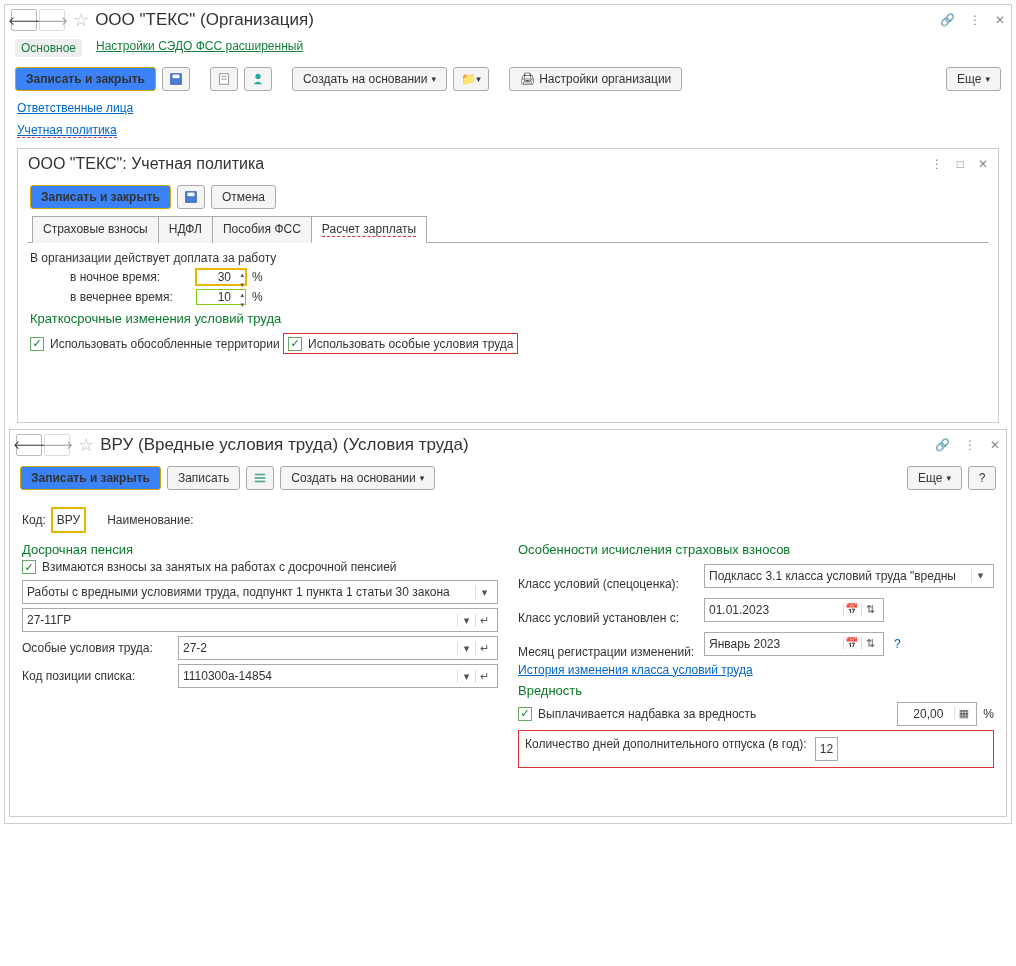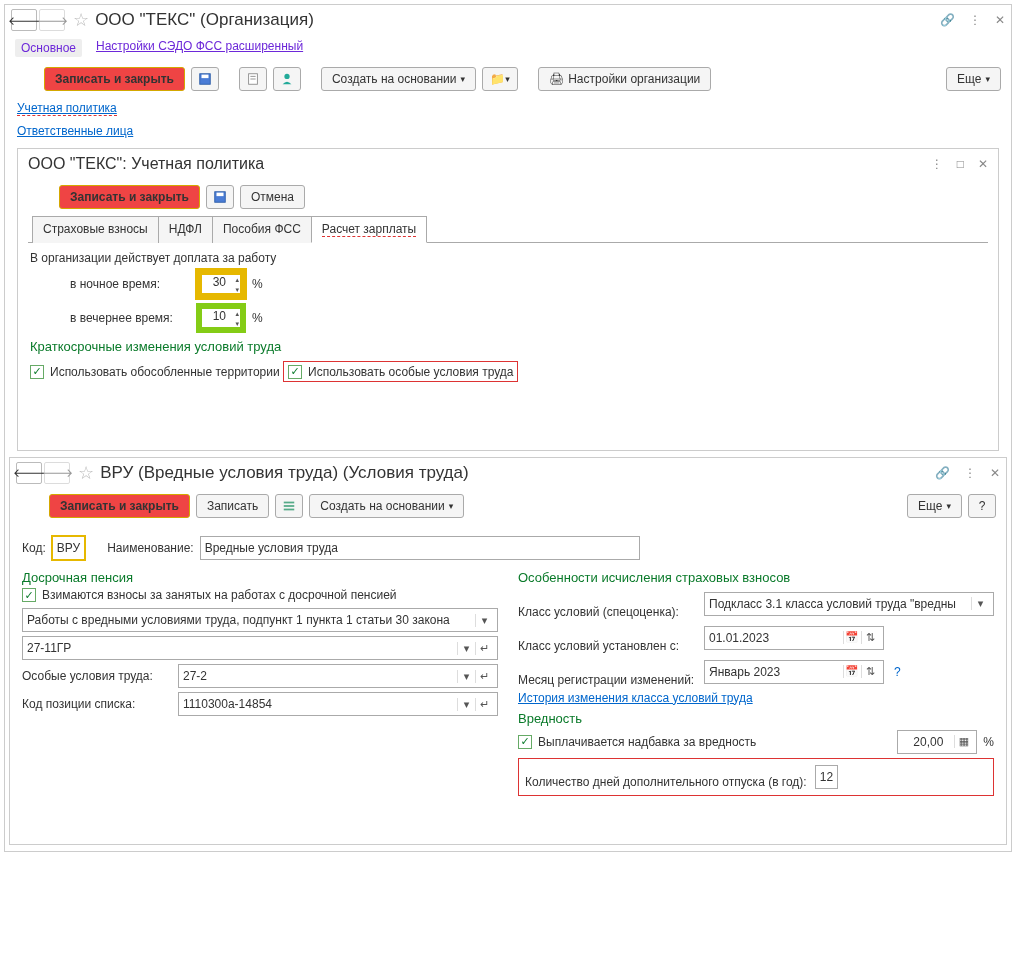--- a/index.html
+++ b/index.html
@@ -6,36 +6,36 @@
   body { margin: 0; background: #fff; font-size: 12px; color: #333; }
   .window { border: 1px solid #ccc; margin: 4px; background: #fff; }
   .titlebar { display: flex; align-items: center; padding: 2px 6px; height: 30px; }
   .navbtn { width: 26px; height: 22px; border: 1px solid #bbb; background: #fff; display: inline-flex; align-items: center; justify-content: center; margin-right: 2px; border-radius: 2px; cursor: pointer; }
   .navbtn.disabled { opacity: .5; }
   .star { color: #bbb; font-size: 18px; margin: 0 6px; }
   .wintitle { font-size: 17px; }
   .winicons { margin-left: auto; display: flex; gap: 14px; color: #888; align-items: center; }
   .winicons span { cursor: pointer; }
   .subnav { padding: 4px 10px; display: flex; gap: 14px; }
-  .subnav span { color: #6d28d9; }
+  .subnav span { color: #15803d; }
   .subnav .selected { background: #eee; padding: 2px 6px; border-radius: 2px; }
   .link { color: #0066cc; text-decoration: underline; cursor: pointer; }
   .toolbar { display: flex; align-items: center; padding: 6px 10px; gap: 6px; }
   .btn { border: 1px solid #aaa; background: #f5f5f5; padding: 4px 10px; border-radius: 3px; cursor: pointer; display: inline-flex; align-items: center; gap: 4px; white-space: nowrap; }
-  .btn.yellow { background: #ef4444; border-color: #d4a800; font-weight: bold; margin-left: 29px; }
+  .btn.yellow { background: #3b82f6; border-color: #d4a800; font-weight: bold; }
   .iconbtn { width: 28px; height: 24px; border: 1px solid #aaa; background: #f5f5f5; border-radius: 3px; display: inline-flex; align-items: center; justify-content: center; cursor: pointer; }
   .tabbar { display: flex; border-bottom: 1px solid #aaa; padding: 0 4px; }
   .tab { border: 1px solid #aaa; border-bottom: none; padding: 5px 10px; margin-right: -1px; background: #f5f5f5; cursor: pointer; position: relative; top: 1px; }
   .tab.active { background: #fff; border-bottom: 1px solid #fff; }
   .content { padding: 8px 12px; }
   .panel { border: 1px solid #ccc; margin: 6px 12px; }
   .panel-title { font-size: 16px; padding: 10px 12px 4px; }
   .innerbar { padding: 6px 12px; display:flex; gap:6px; align-items:center; }
   .field-row { display: flex; align-items: center; margin: 4px 0; gap: 6px; }
-  .numinput { width: 50px; height: 30px; border: 6px solid #84cc16; text-align: right; padding-right: 14px; position: relative; }
+  .numinput { width: 50px; height: 16px; border: 1px solid #84cc16; text-align: right; padding-right: 14px; position: relative; }
   .numinput.hl { border-color: #e6b800; box-shadow: 0 0 0 1px #e6b800; }
   .numinput::after { content: "▴\A▾"; white-space: pre; position: absolute; right: 1px; top: 0; font-size: 7px; line-height: 10px; color: #555; }
   .section-head { color: #0a7a2a; font-size: 13px; margin: 6px 0 3px; }
   .chk { display: inline-flex; align-items: center; gap: 6px; }
   .chkbox { width: 14px; height: 14px; border: 1px solid #6a6; background: #fff; display: inline-flex; align-items: center; justify-content: center; font-size: 11px; color: #0a7a2a; }
   .redbox { border: 1.5px solid #d33; padding: 2px 4px; display: inline-block; }
   .twocol { display: flex; gap: 20px; }
   .col { flex: 1; min-width: 0; }
   .sel { border: 1px solid #aaa; height: 24px; display: flex; align-items: center; padding: 0 4px; background: #fff; position: relative; }
   .sel .dd { margin-left: auto; display: flex; }
@@ -96,22 +96,22 @@
       </span>
     <span class="iconbtn" style="width:36px">📁<span style="font-size:9px">▾</span></span>
     <span style="width:8px"></span>
     <span class="btn">🖨 <span>Настройки организации</span></span>
     <span style="margin-left:auto"></span>
     <span class="btn">
         <span>Еще</span>
         <span style="font-size:9px">▾</span>
       </span>
   </div>
+  <div class="linkrow"><span class="link">Ответственные лица</span></div>
   <div class="linkrow"><span class="link red-dash">Учетная политика</span></div>
-  <div class="linkrow"><span class="link">Ответственные лица</span></div>
 
   <div class="panel">
     <div style="display:flex;align-items:center;padding:6px 10px">
       <span class="panel-title" style="padding:0">ООО "ТЕКС": Учетная политика</span>
       <div class="winicons" style="gap:14px">
         <span>⋮</span>
         <span>□</span>
         <span>✕</span>
       </div>
     </div>
@@ -190,21 +190,20 @@
           <span style="font-size:9px">▾</span>
         </span>
       <span class="iconbtn">?</span>
     </div>
     <div class="content">
       <div class="field-row">
         <span>Код:</span>
         <span class="tinput hl" style="flex:0;width:40px">ВРУ</span>
         <span style="width:10px"></span>
         <span>Наименование:</span>
-        <span class="tinput" style="max-width:440px">Вредные условия труда</span>
       </div>
       <div class="twocol">
 
         <div class="col">
           <div class="section-head">Досрочная пенсия</div>
           <div class="chk">
             <span class="chkbox">✓</span>
             <span>Взимаются взносы за занятых на работах с досрочной пенсией</span>
           </div>
           <div class="sel" style="margin-top:6px">
@@ -285,21 +284,21 @@
             </div>
             <span style="margin-left:auto"></span>
             <div class="sel" style="width:80px">
               <span style="margin-left:auto">20,00</span>
               <span class="dd">
                   <span>▦</span>
                 </span>
             </div>
             <span>%</span>
           </div>
-          <div class="redbox" style="display:flex;align-items:flex-end;gap:8px;width:100%;padding:6px">
+          <div class="redbox" style="display:flex;align-items:flex-start;gap:8px;width:100%;padding:6px">
             <span>Количество дней дополнительного отпуска (в год):</span>
             <span class="tinput" style="flex:0;width:34px;text-align:right;justify-content:flex-end">12</span>
           </div>
         </div>
       </div>
       <div style="height:40px"></div>
     </div>
   </div>
 </div>
 

